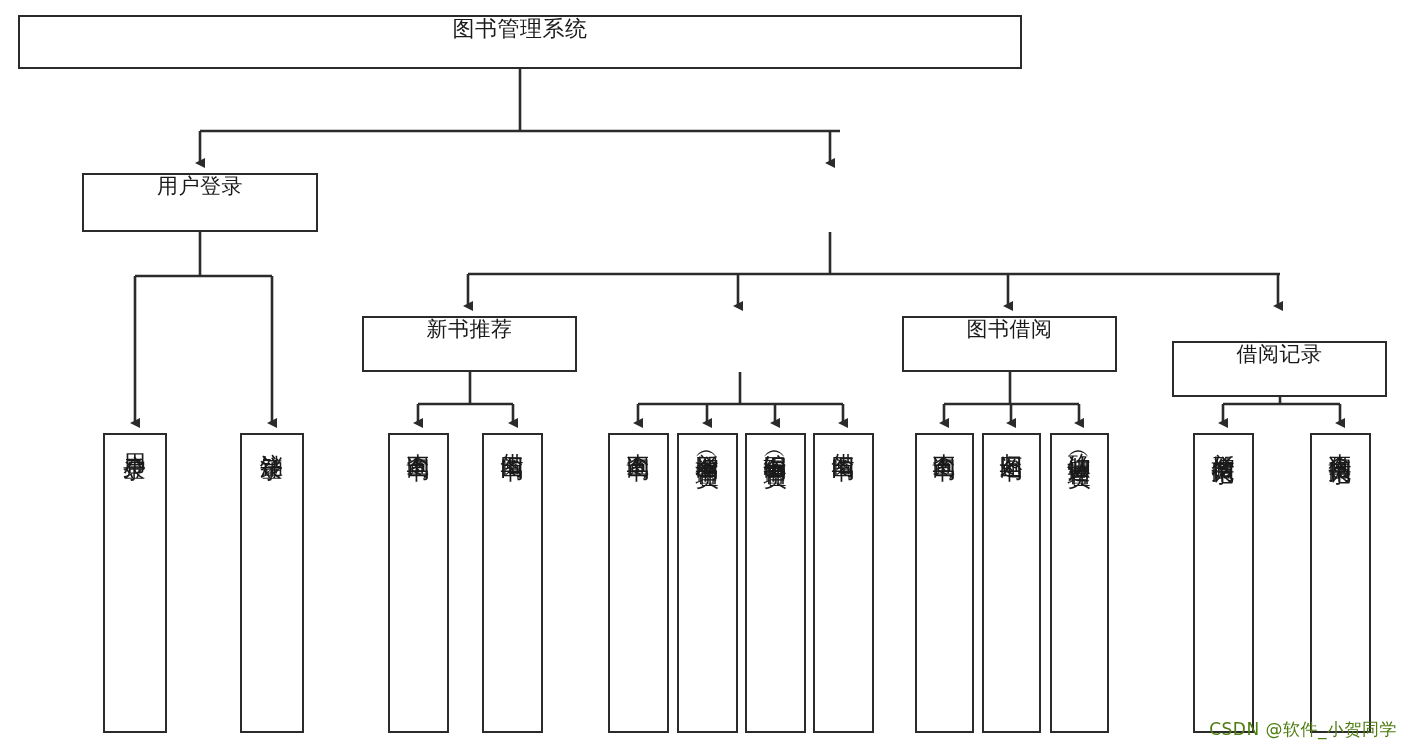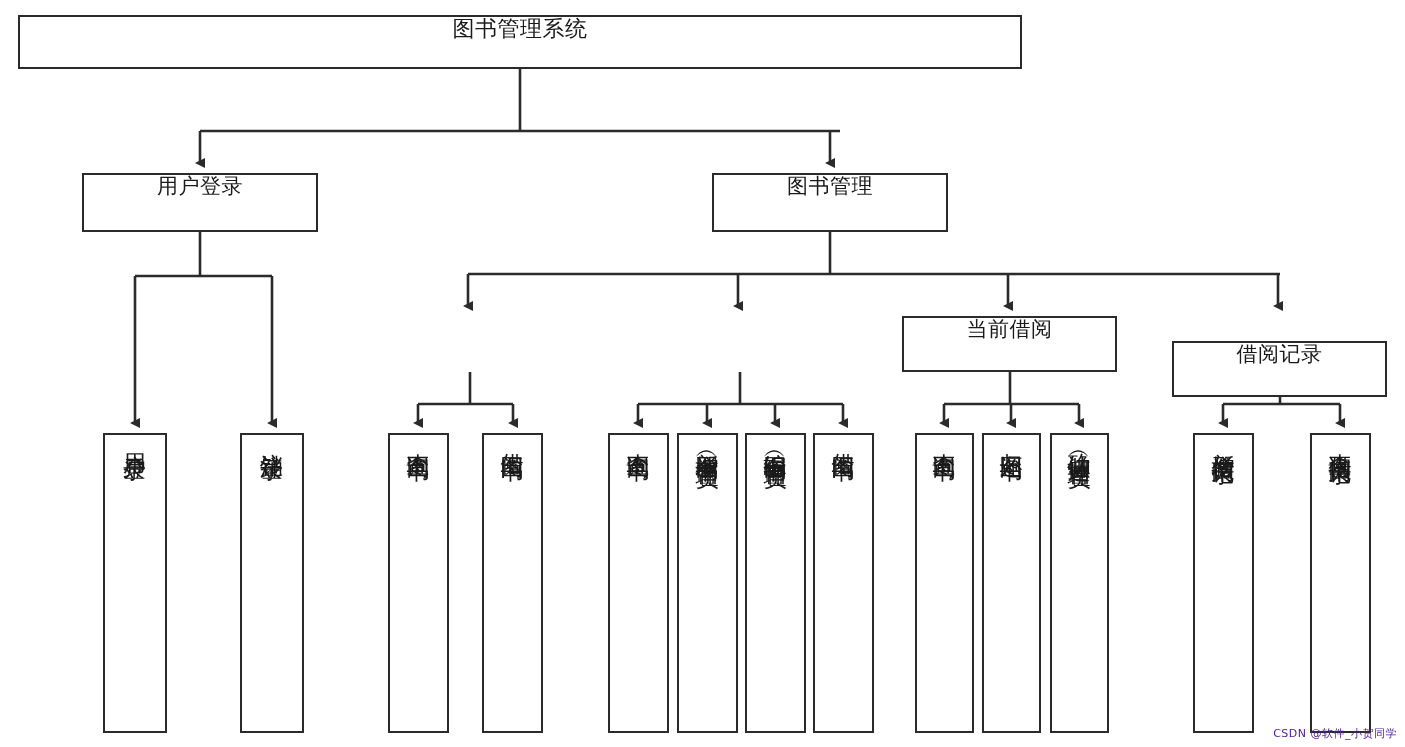--- a/index.html
+++ b/index.html
@@ -54,22 +54,22 @@
     font-size: 23px;
     line-height: 1.22;
     letter-spacing: 2px;
     white-space: nowrap;
     color: #1a1a1a;
   }
   #watermark {
     position: absolute;
     right: 8px;
     bottom: 6px;
-    font-size: 11px;
-    color: #4c1d95;
+    font-size: 17px;
+    color: #4d7c0f;
     letter-spacing: 0.5px;
     white-space: nowrap;
     user-select: none;
   }
 </style>
 </head>
 <body>
 
 <div id="diagram-root">
 
@@ -123,26 +123,26 @@
     </g>
   </svg>
 
   <div class="node node-h node-root" style="left: 18px; top: 15px; width: 1004px; height: 54px;">
     <span>图书管理系统</span>
   </div>
 
   <div class="node node-h" style="left: 82px; top: 173px; width: 236px; height: 59px;">
     <span>用户登录</span>
   </div>
-  <div class="node node-h" style="left: 712px; top: 173px; width: 236px; height: 59px;">
-    <span>图书管理</span>
+
+  <div class="node node-h" style="left: 362px; top: 316px; width: 215px; height: 56px;">
+    <span>新书推荐</span>
   </div>
-
   <div class="node node-h" style="left: 902px; top: 316px; width: 215px; height: 56px;">
-    <span>当前借阅</span>
+    <span>图书借阅</span>
   </div>
   <div class="node node-h" style="left: 1172px; top: 316px; width: 215px; height: 56px; margin-top: 25px;">
     <span>借阅记录</span>
   </div>
 
   <div class="node node-v" style="left: 103px; top: 433px; width: 64px; height: 300px;">
     <span class="vtext">用户登录</span>
   </div>
   <div class="node node-v" style="left: 240px; top: 433px; width: 64px; height: 300px;">
     <span class="vtext">注销登录</span>

